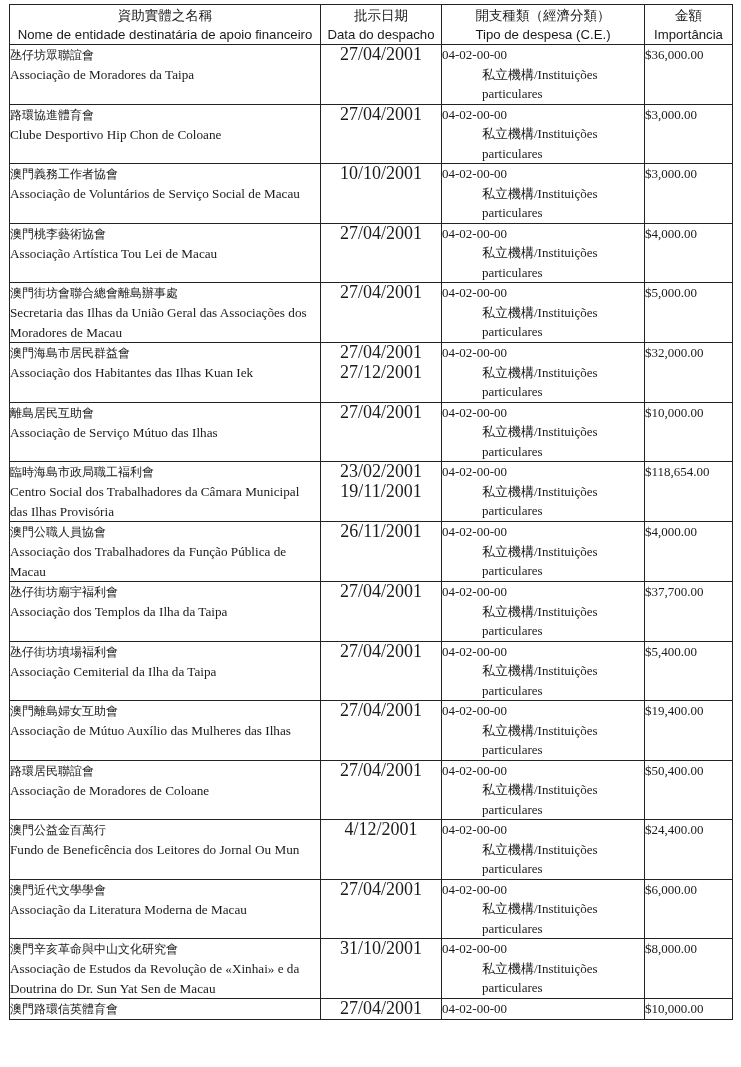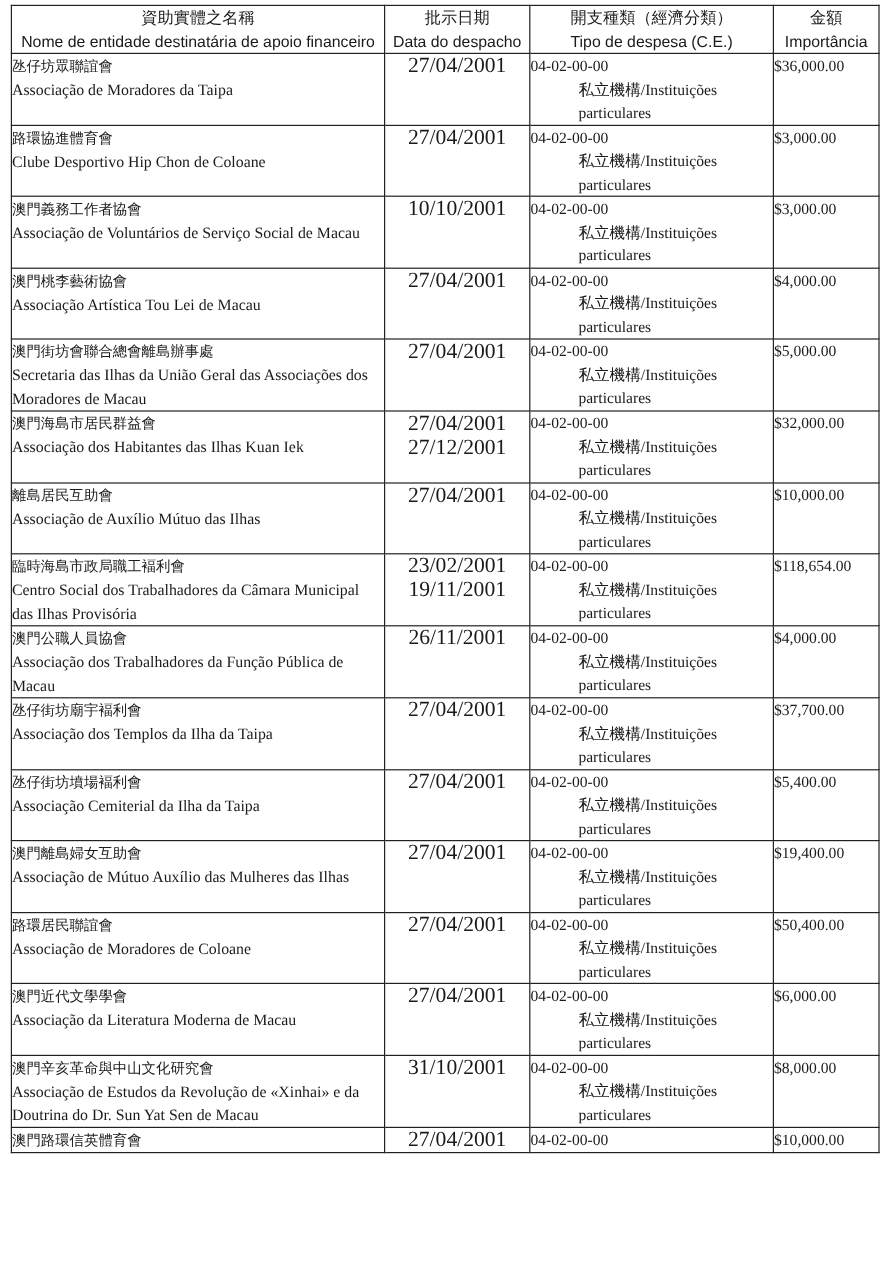--- a/index.html
+++ b/index.html
@@ -213,21 +213,21 @@
           </td>
           <td class="type-cell">
             <span class="type-line1">04-02-00-00</span>
             <span class="type-line2 type-zh">私立機構/Instituições particulares</span>
           </td>
           <td class="amount-cell">$32,000.00</td>
         </tr>
         <tr>
           <td class="name-cell">
             <span class="zh">離島居民互助會</span>
-            <span class="pt">Associação de Auxílio Mútuo das Ilhas</span>
+            <span class="pt">Associação de Serviço Mútuo das Ilhas</span>
           </td>
           <td class="date-cell">
             <span class="date-line">27/04/2001</span>
           </td>
           <td class="type-cell">
             <span class="type-line1">04-02-00-00</span>
             <span class="type-line2 type-zh">私立機構/Instituições particulares</span>
           </td>
           <td class="amount-cell">$10,000.00</td>
         </tr>
@@ -308,20 +308,34 @@
             <span class="pt">Associação de Moradores de Coloane</span>
           </td>
           <td class="date-cell">
             <span class="date-line">27/04/2001</span>
           </td>
           <td class="type-cell">
             <span class="type-line1">04-02-00-00</span>
             <span class="type-line2 type-zh">私立機構/Instituições particulares</span>
           </td>
           <td class="amount-cell">$50,400.00</td>
+        </tr>
+        <tr>
+          <td class="name-cell">
+            <span class="zh">澳門公益金百萬行</span>
+            <span class="pt">Fundo de Beneficência dos Leitores do Jornal Ou Mun</span>
+          </td>
+          <td class="date-cell">
+            <span class="date-line">4/12/2001</span>
+          </td>
+          <td class="type-cell">
+            <span class="type-line1">04-02-00-00</span>
+            <span class="type-line2 type-zh">私立機構/Instituições particulares</span>
+          </td>
+          <td class="amount-cell">$24,400.00</td>
         </tr>
         <tr>
           <td class="name-cell">
             <span class="zh">澳門近代文學學會</span>
             <span class="pt">Associação da Literatura Moderna de Macau</span>
           </td>
           <td class="date-cell">
             <span class="date-line">27/04/2001</span>
           </td>
           <td class="type-cell">

